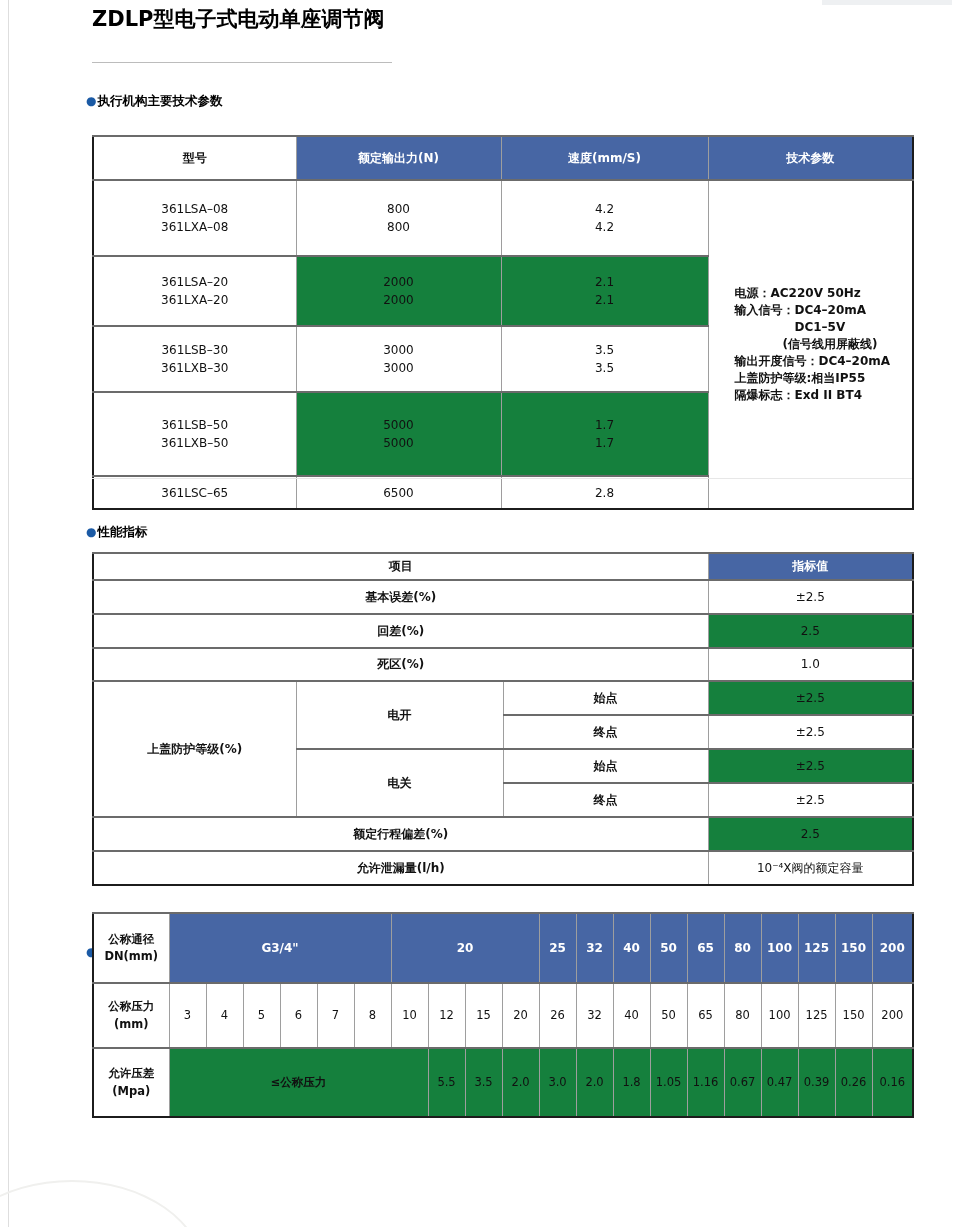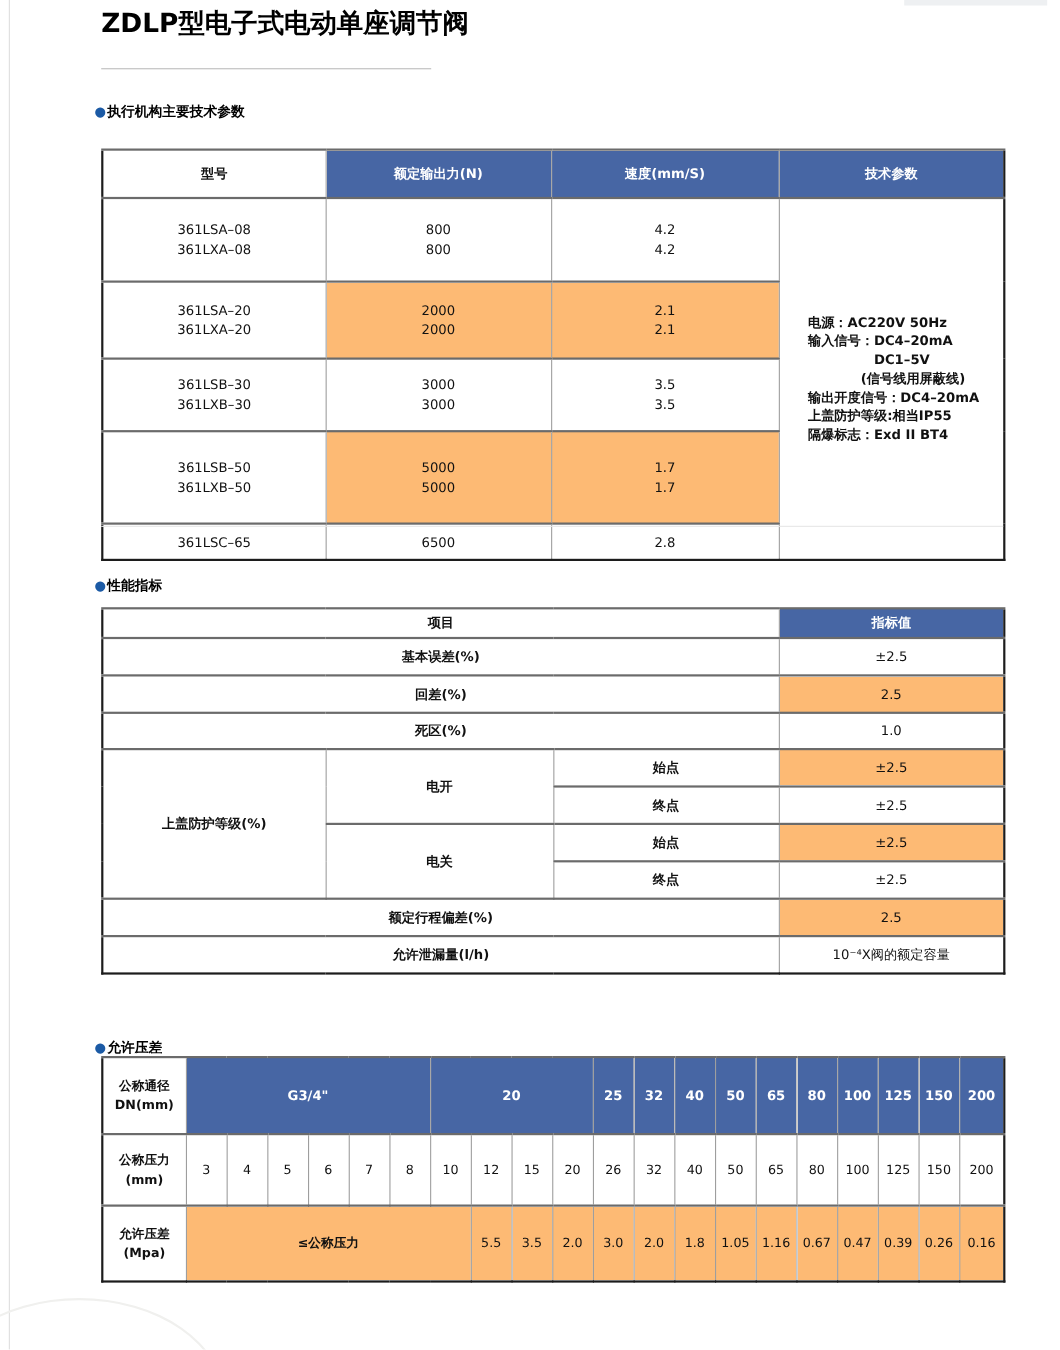--- a/index.html
+++ b/index.html
@@ -8,44 +8,44 @@
     font-family:"DejaVu Sans","Liberation Sans",sans-serif; color:#111;
     overflow:hidden;
   }
   
   .edge-left { position:absolute; left:8px; top:0; width:1px; height:1227px; background:#dedede; }
   .smudge-tr { position:absolute; left:822px; top:0; width:130px; height:5px; background:#eef0f2; }
   .corner-arc { position:absolute; left:-60px; top:1180px; width:260px; height:180px;
     border:2px solid #f0f0ee; border-radius:50%; background:transparent; }
   .table-shadow { position:absolute; left:92px; top:478px; width:820px; height:1px; background:#e7e7e7; }
 
-  .title { position:absolute; left:92px; top:5px; font-size:24px; font-weight:bold; color:#000; }
+  .title { position:absolute; left:92px; top:5px; font-size:21px; font-weight:bold; color:#000; }
   .title-rule { position:absolute; left:92px; top:62px; width:300px; height:1px; background:#bcbcbc; }
 
   .sec { position:absolute; left:86px; font-size:12.5px; font-weight:bold; color:#000; white-space:nowrap; }
   .sec .dot { color:#1b5aa5; font-size:12px; margin-right:1px; }
   #sec1 { top:93px; } #sec2 { top:524px; } #sec3 { top:944px; }
 
   table.doc {
     position:absolute; border-collapse:collapse; table-layout:fixed;
     background:#fff; border:2px solid #1c1c1c;
   }
   table.doc td {
     border-top:2px solid #6b6b6b; border-left:1px solid #9e9e9e;
     font-size:12px; text-align:center; vertical-align:middle;
     padding:0; white-space:pre-line; line-height:1.5; overflow:hidden;
   }
   td.hd { background:#4766a4; color:#fff; font-weight:bold; font-size:12.5px; }
   td.wsep { border-left:2px solid #ffffff; }
-  td.sh { background:#fdba74; }
+  td.sh { background:#15803d; }
   td.lbl { font-weight:bold; }
   #t1 { left:92px; top:135px; width:820px; height:332px; }
   #t1 td.tech { text-align:left; padding-left:26px; white-space:pre; line-height:17px; font-size:12px; font-weight:bold; }
   #t2 { left:92px; top:552px; width:820px; height:334px; }
-  #t3 { left:92px; top:960px; width:820px; height:204px;padding-left:16px; }
+  #t3 { left:92px; top:912px; width:820px; height:204px;padding-left:16px; }
   #t3 td { font-size:11.5px; white-space:pre-line; }
   #t3 td.hd { font-size:12px; }
   #t3 td.lbl { font-size:11.5px; }
 </style>
 </head>
 <body>
 
 <div class="page">
 
   <div class="edge-left"></div>

